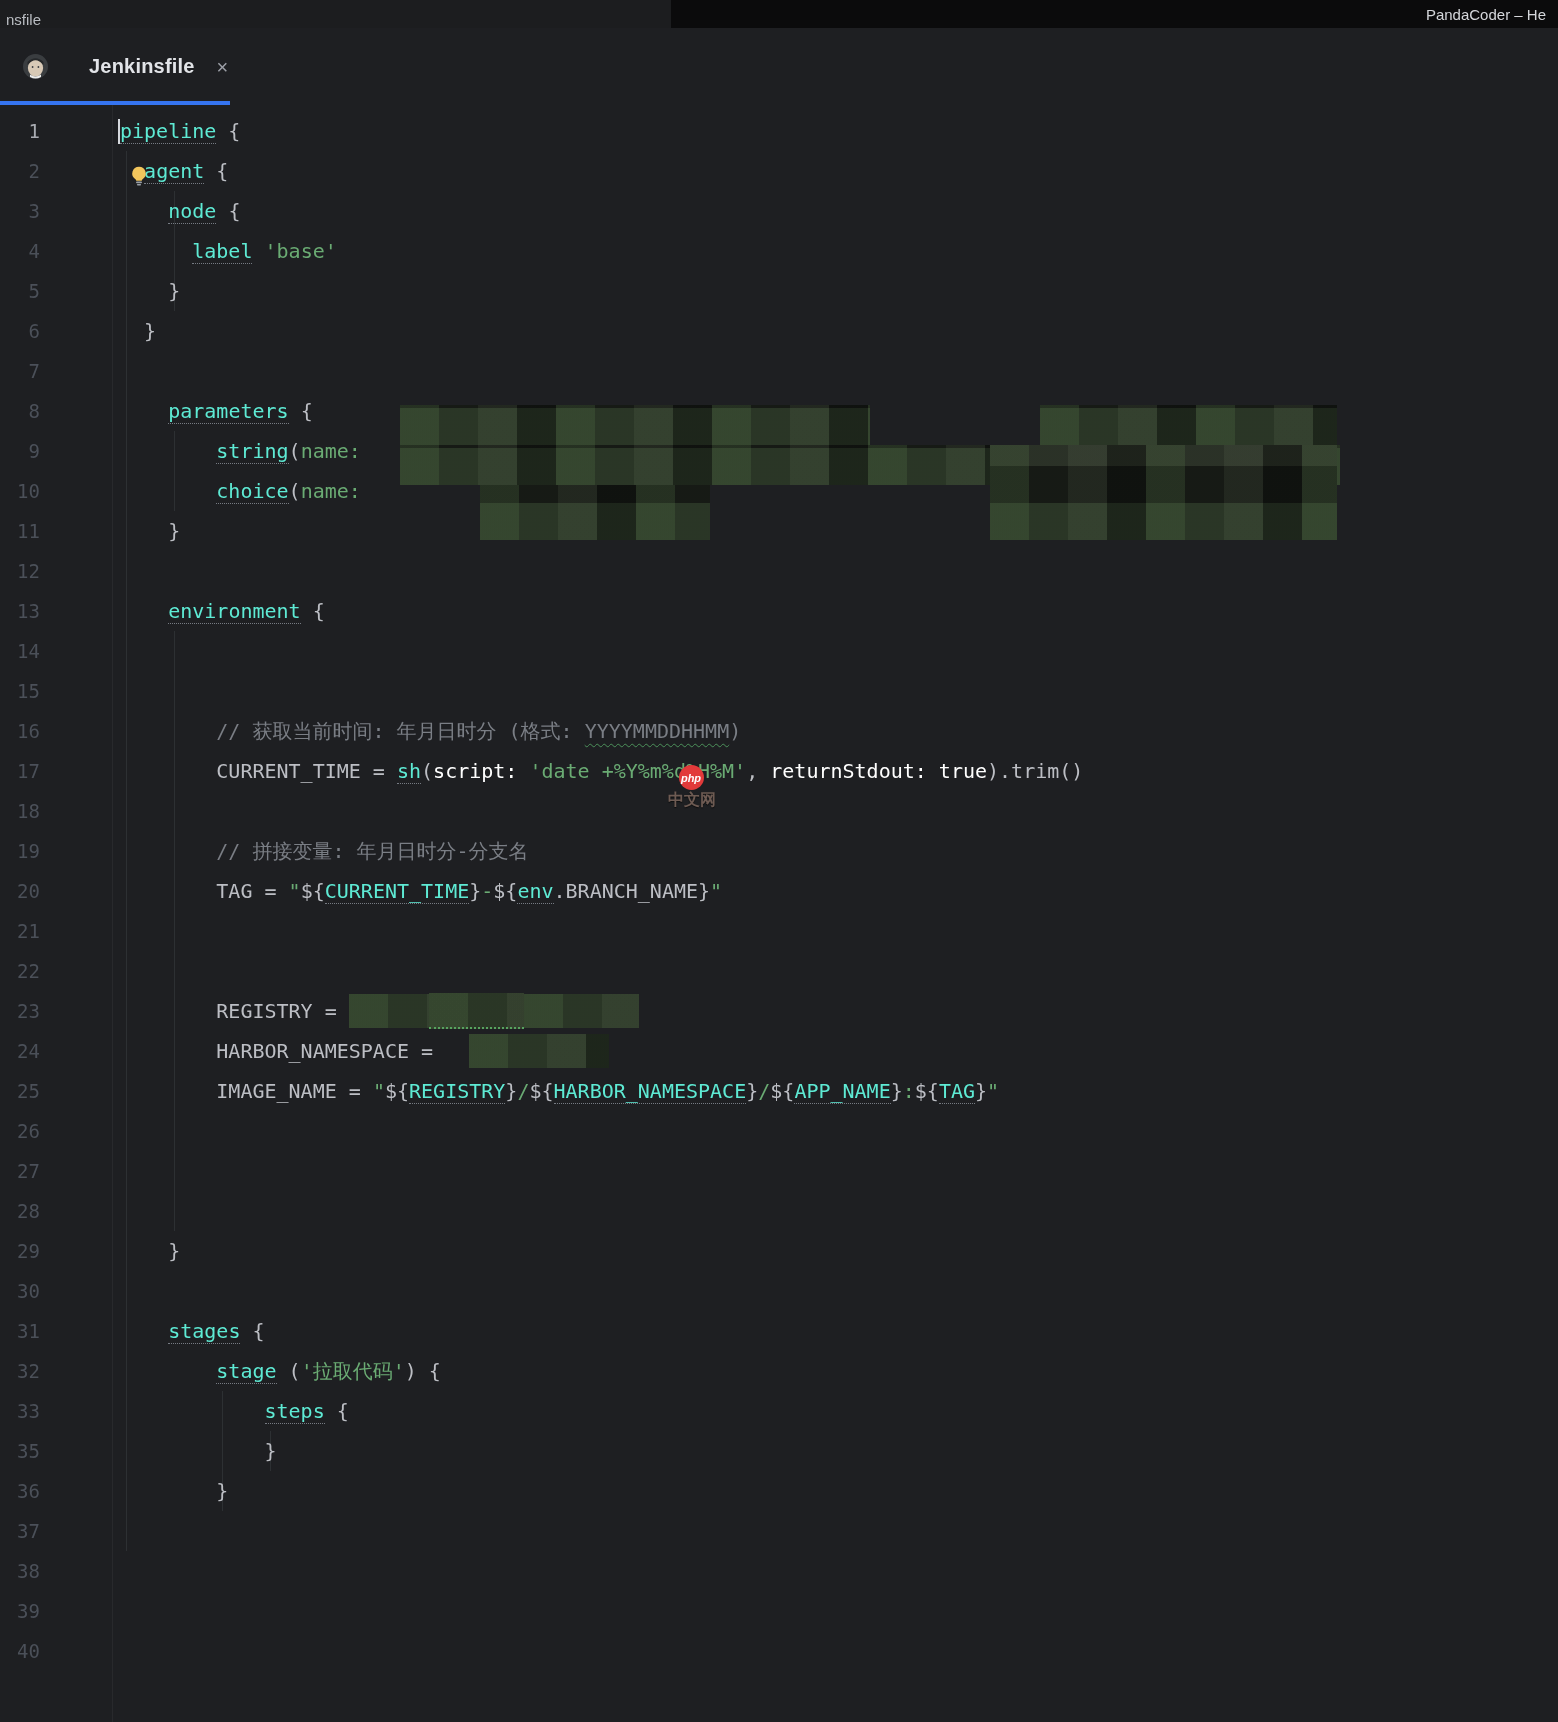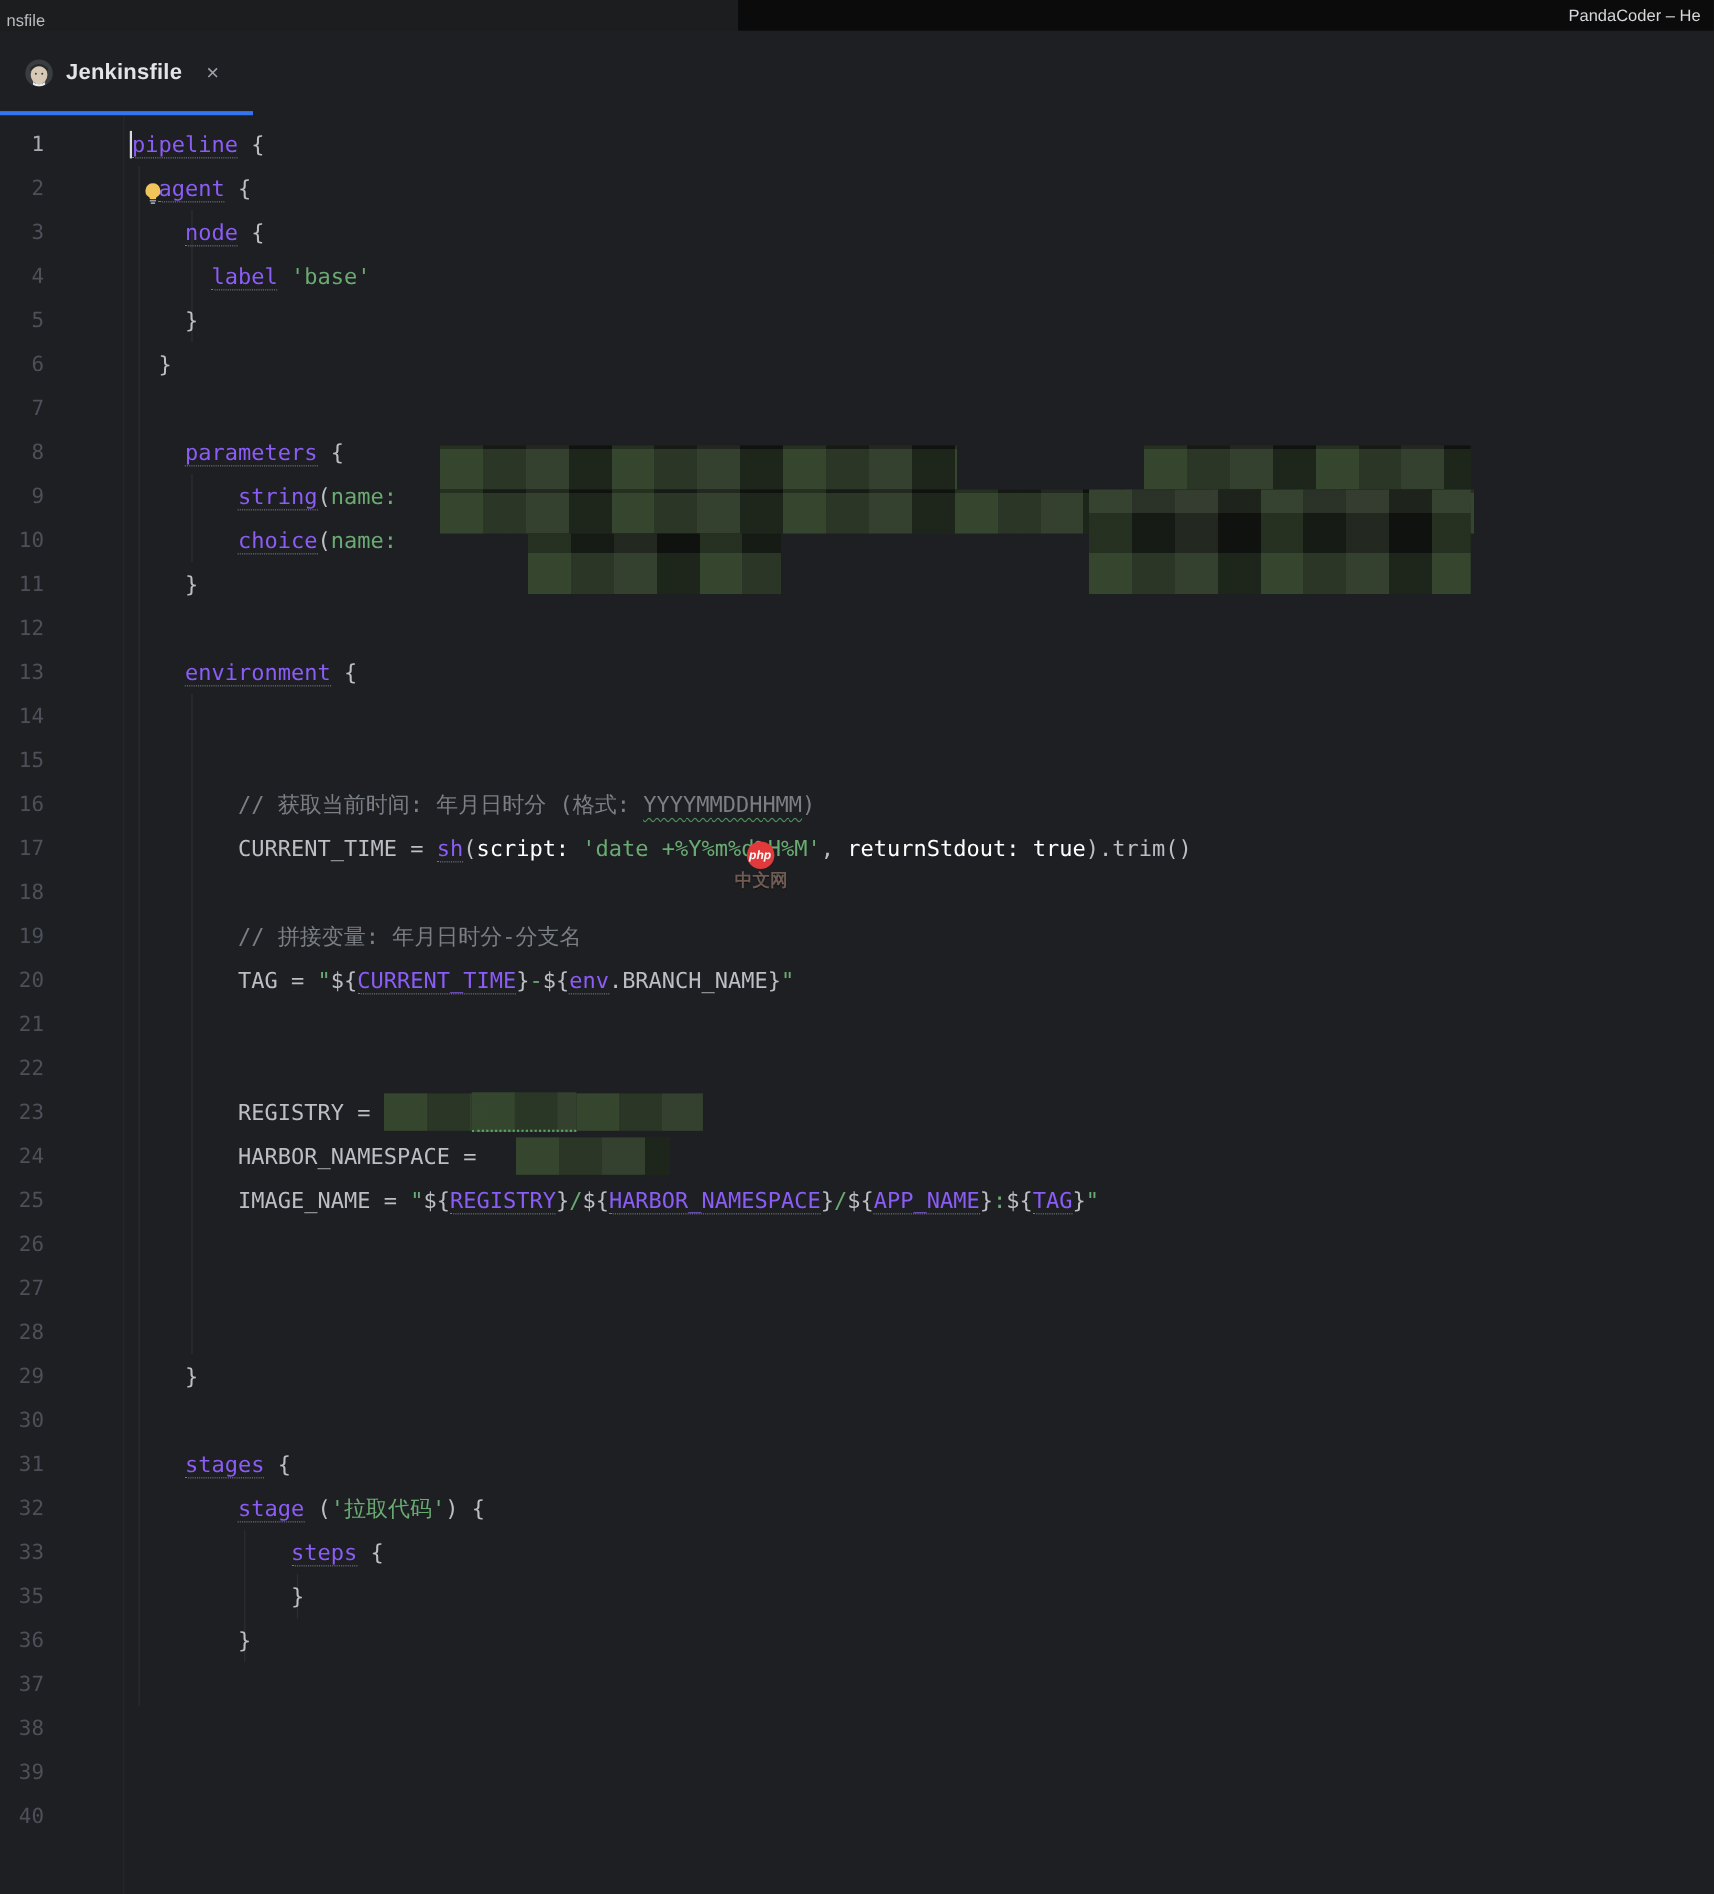--- a/index.html
+++ b/index.html
@@ -7,38 +7,38 @@
   
   .topbar{display:flex;height:28px;width:100%;}
   .topbar .left{flex:0 0 665px;background:#1C1D1F;color:#B9BCC1;font-size:15px;
     display:flex;align-items:flex-end;padding-left:6px;overflow:hidden;white-space:nowrap;}
   .topbar .right{flex:1;background:#0B0B0C;color:#D5D7DB;font-size:15px;
     display:flex;align-items:center;justify-content:flex-end;padding-right:12px;overflow:hidden;white-space:nowrap;}
   
   .tabstrip{height:77px;background:#1E1F22;position:relative;display:flex;align-items:center;}
   .tab{display:flex;align-items:center;height:100%;padding:0 18px 0 22px;position:relative;cursor:default;}
   .tab .ticon{width:27px;height:27px;margin-right:11px;display:inline-flex;}
-  .tab .tlabel{color:#E2E4E8;font-size:20px;font-weight:700;letter-spacing:.2px;}
+  .tab .tlabel{color:#E2E4E8;font-size:20px;font-weight:700;letter-spacing:.2px;margin-left:29px;}
   .tab .tclose{color:#9DA0A8;font-size:20px;margin-left:22px;line-height:1;}
   .tab-underline{position:absolute;left:0;bottom:0;width:230px;height:4px;background:#3574F0;}
   
   .editor{position:relative;width:1558px;height:1617px;background:#1E1F22;overflow:hidden;
     font-family:"DejaVu Sans Mono","Liberation Mono",monospace;font-size:20px;}
   .gutter-sep{position:absolute;left:112px;top:0;bottom:0;width:1px;background:#28292C;z-index:1;}
   .guide{position:absolute;width:1px;background:#2D3033;z-index:1;}
   .lines{position:relative;padding-top:6px;z-index:2;}
   .line{display:flex;height:40px;line-height:40px;position:relative;white-space:pre;}
   .ln{flex:0 0 40px;text-align:right;color:#4B5059;font-size:19px;user-select:none;}
   .ln.active{color:#A9ABB2;}
   .code{padding-left:80px;white-space:pre;position:relative;}
   .seg.p{color:#BCBEC4;}
   .seg.s{color:#6AAB73;}
   .seg.o{color:#ffffff;margin-top:34px;}
   .seg.c{color:#7A7E85;}
-  .seg.u{color:#8b5cf6;border-bottom:1px dotted #767B83;}
+  .seg.u{color:#5eead4;border-bottom:1px dotted #767B83;}
   .seg.w{text-decoration:underline wavy #4C915A;text-decoration-thickness:1px;text-underline-offset:5px;}
   .caret{position:absolute;left:118px;top:8px;width:2px;height:25px;background:#D6D9DE;z-index:6;}
   .bulb{position:absolute;left:128px;top:9px;width:22px;height:22px;z-index:6;}
   
   .mz{background-color:#20251E;
     background-image:
       repeating-linear-gradient(90deg, rgba(92,128,78,.22) 0 39px, rgba(10,12,10,0) 39px 78px,
         rgba(140,160,125,.10) 78px 117px, rgba(0,0,0,.30) 117px 156px),
       repeating-linear-gradient(0deg, rgba(72,104,62,.25) 0 37px, rgba(0,0,0,.30) 37px 74px,
         rgba(120,140,105,.12) 74px 111px);}

